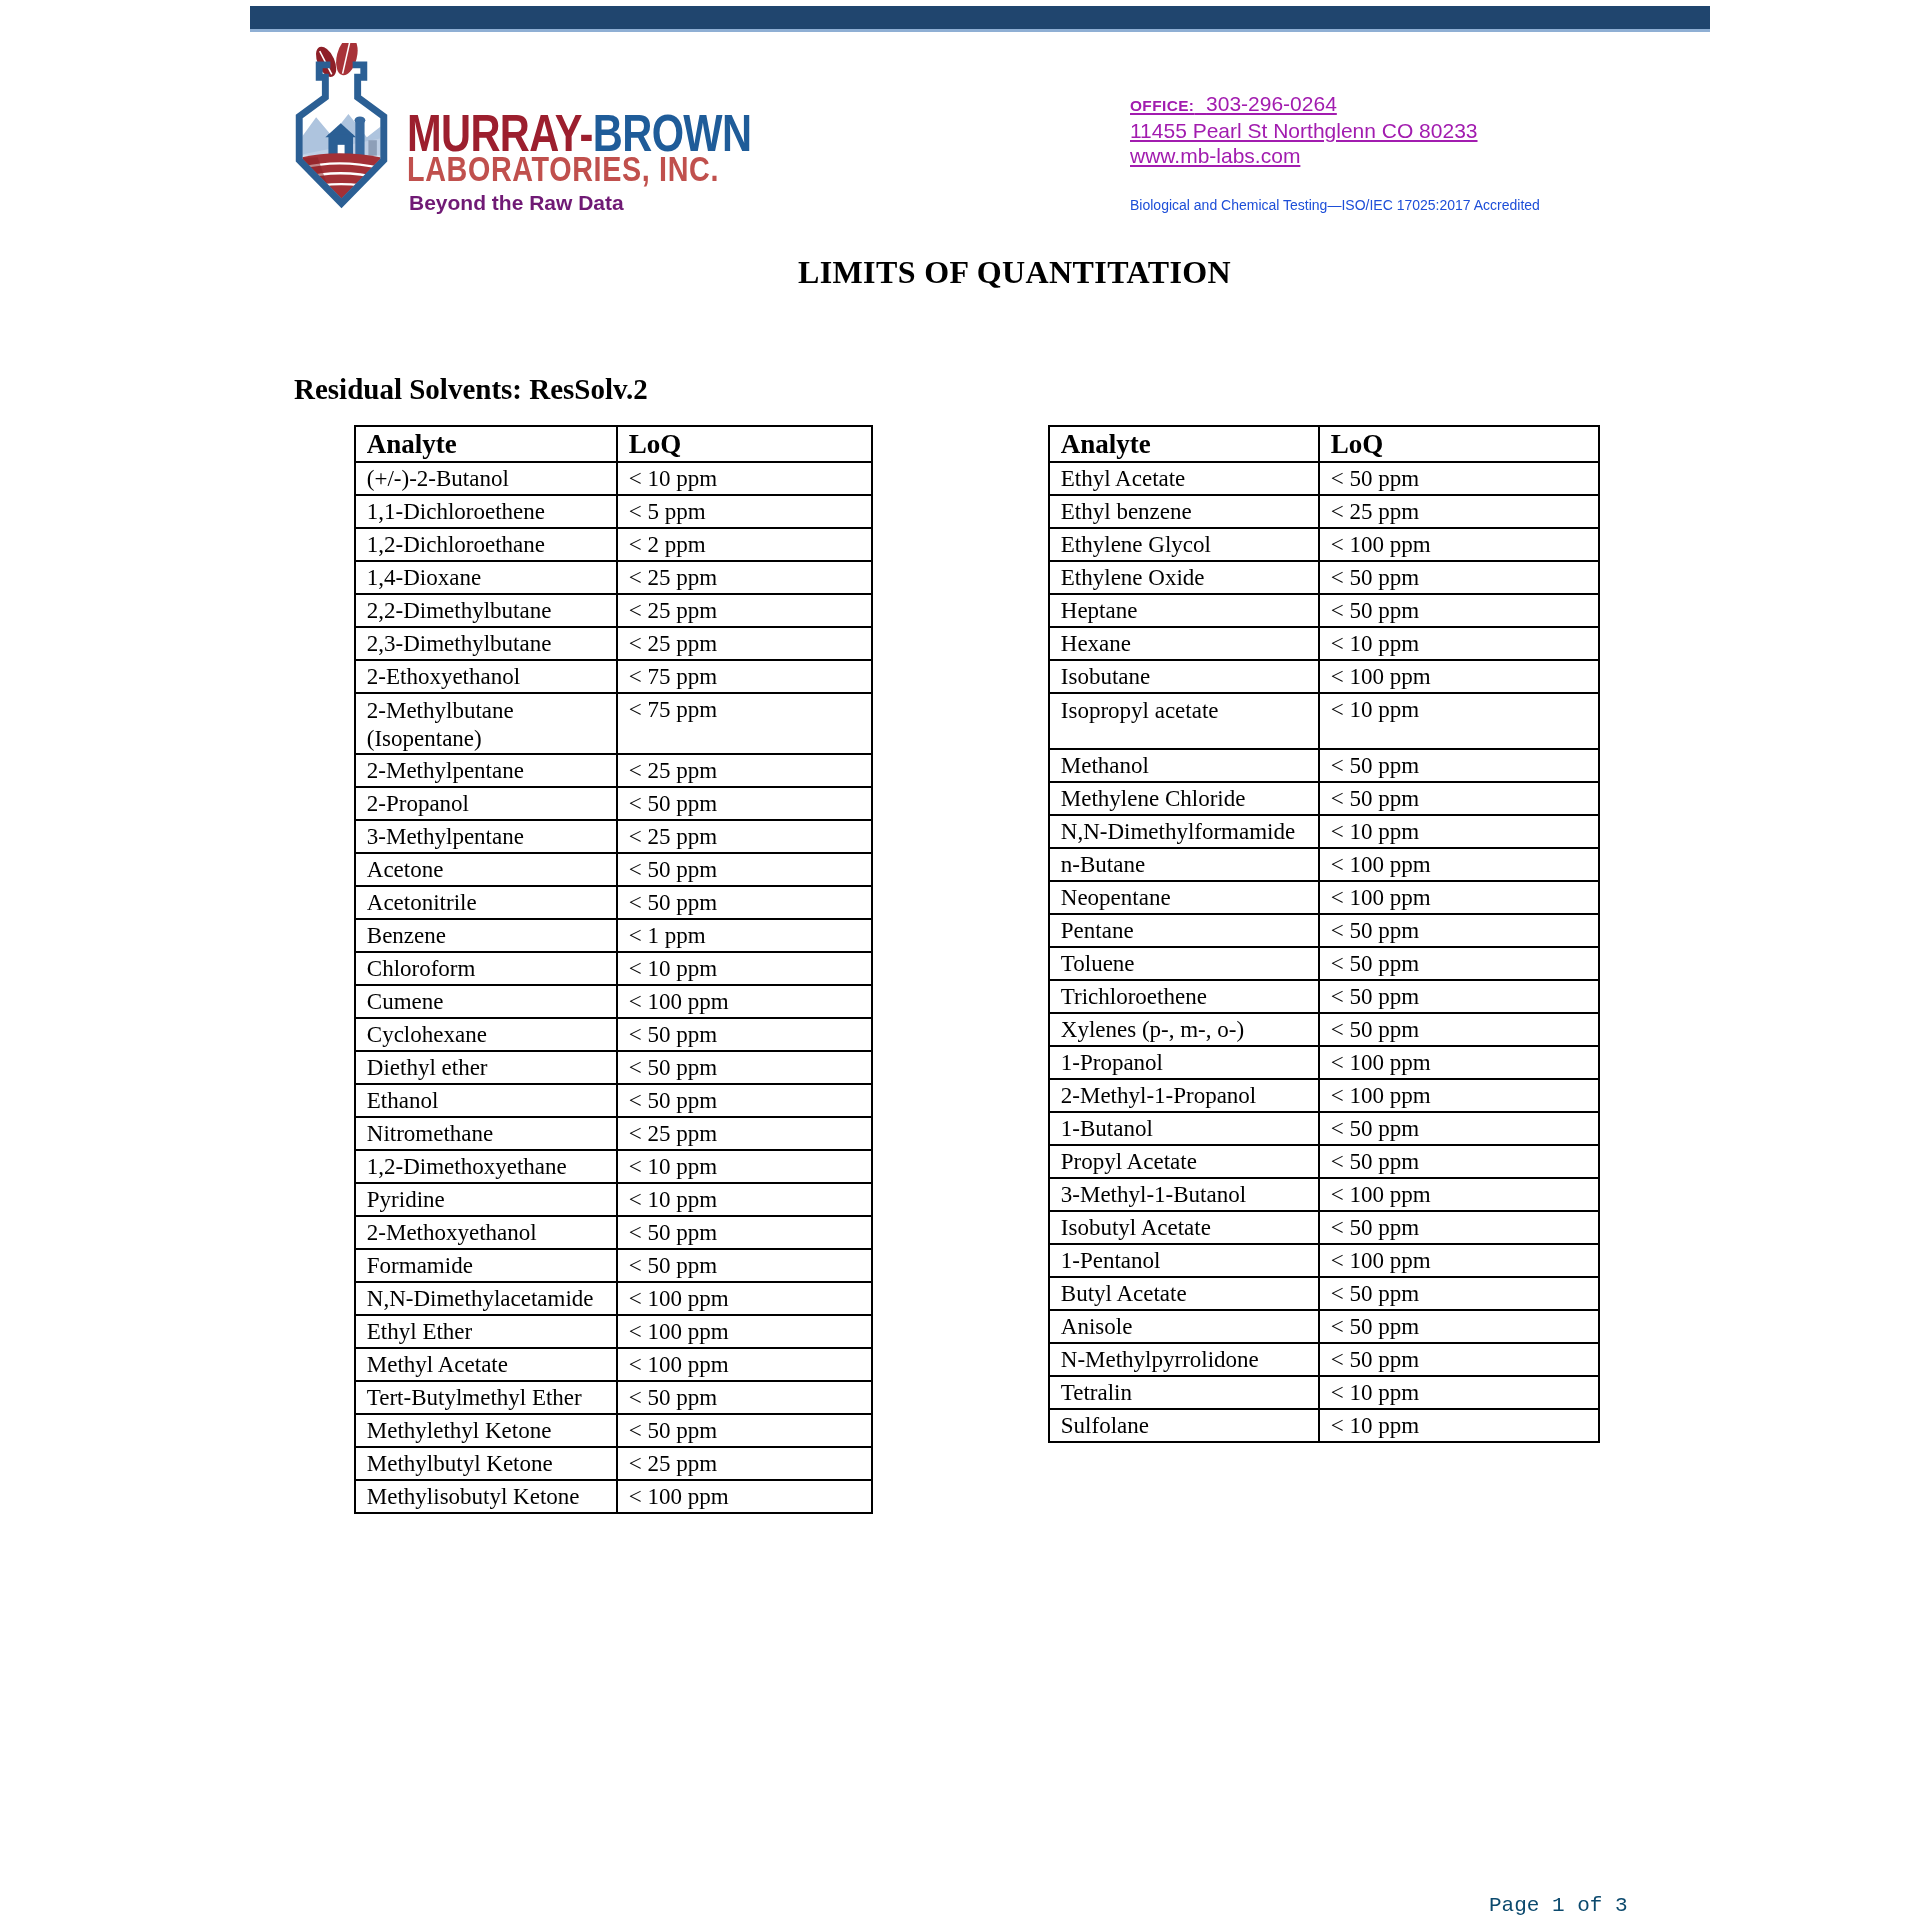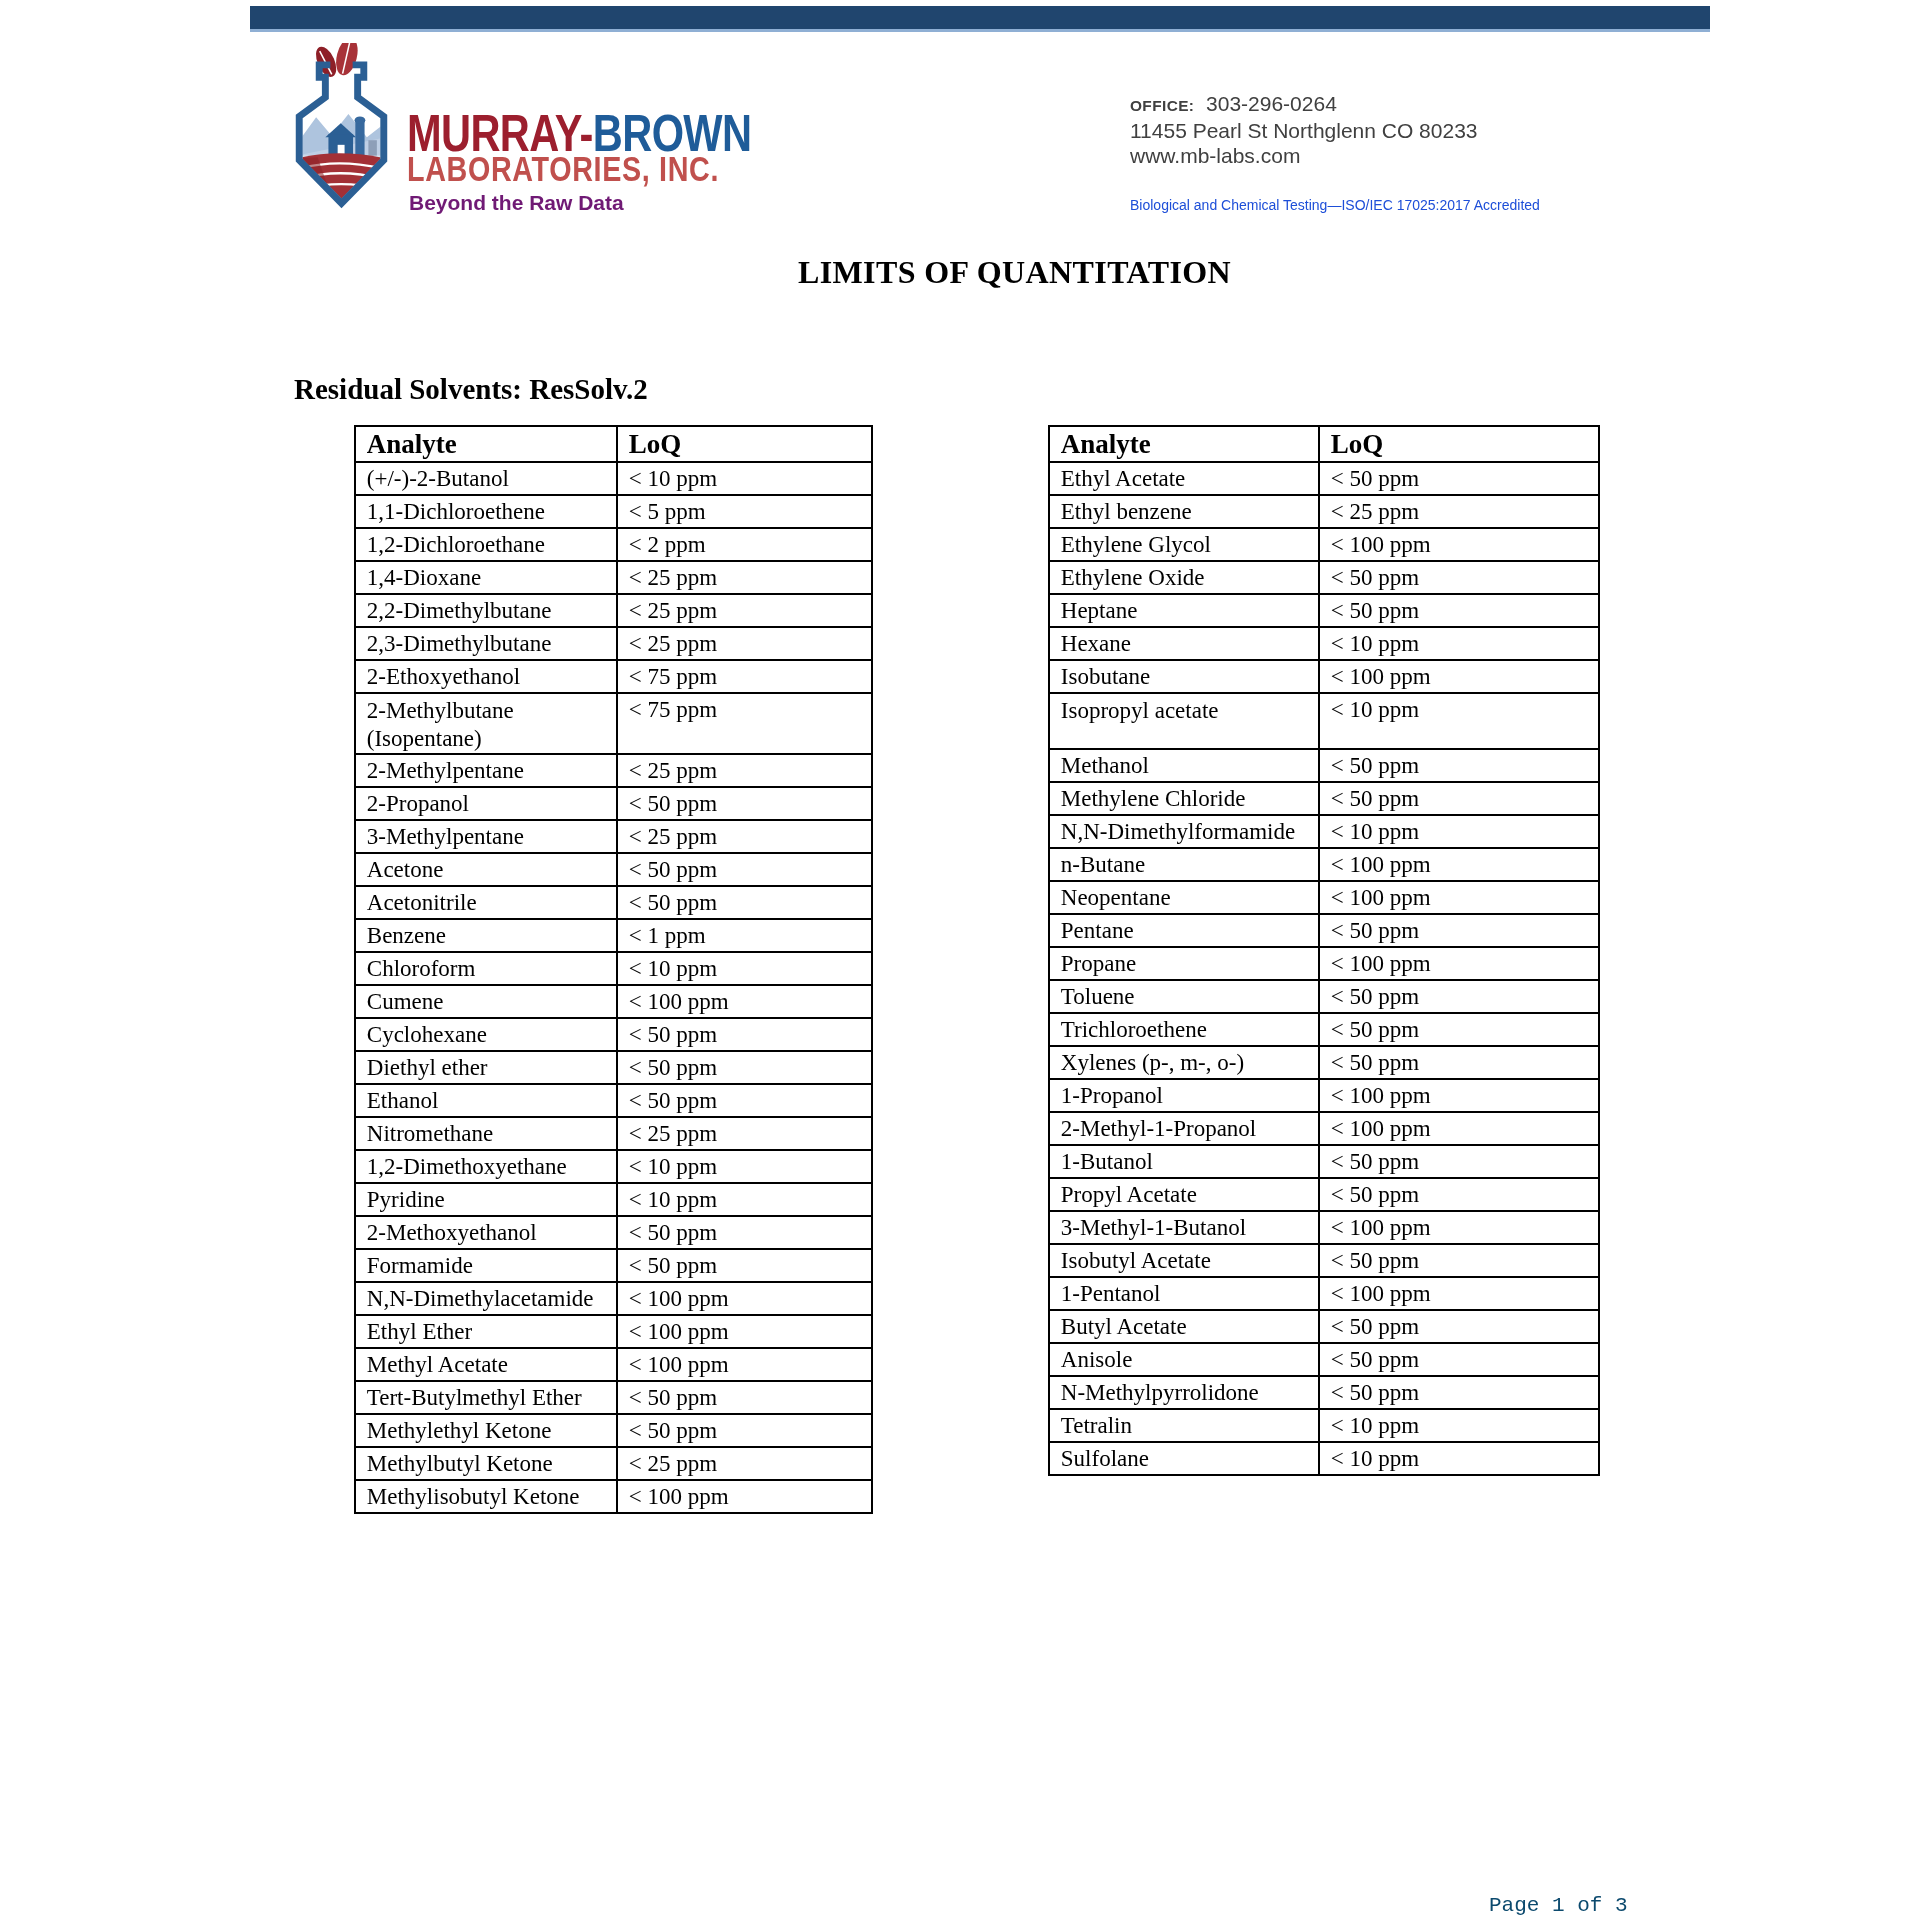--- a/index.html
+++ b/index.html
@@ -29,21 +29,21 @@
   }
   .logo-tagline{
     position:absolute;left:409px;top:191px;
     font-family:"Liberation Sans", sans-serif;font-weight:bold;font-size:21px;
     color:#701a75;white-space:nowrap;
   }
   
   .contact{
     position:absolute;left:1130px;top:91px;
     font-family:"Liberation Sans", sans-serif;font-size:21px;line-height:25px;
-    color:#404040;white-space:nowrap;
+    color:#a21caf;white-space:nowrap;text-decoration:underline;
   }
   .contact .office-label{
     font-size:15.4px;font-weight:bold;letter-spacing:0.4px;
   }
   .accreditation{
     position:absolute;left:1130px;top:197px;
     font-family:"Liberation Sans", sans-serif;font-size:14px;color:#1d4ed8;white-space:nowrap;
   }
   
   .doc-title{
@@ -334,24 +334,20 @@
       </tr>
       <tr>
         <td>Neopentane</td>
         <td>&lt; 100 ppm</td>
       </tr>
       <tr>
         <td>Pentane</td>
         <td>&lt; 50 ppm</td>
       </tr>
       <tr>
-        <td>Propane</td>
-        <td>&lt; 100 ppm</td>
-      </tr>
-      <tr>
         <td>Toluene</td>
         <td>&lt; 50 ppm</td>
       </tr>
       <tr>
         <td>Trichloroethene</td>
         <td>&lt; 50 ppm</td>
       </tr>
       <tr>
         <td>Xylenes (p-, m-, o-)</td>
         <td>&lt; 50 ppm</td>

